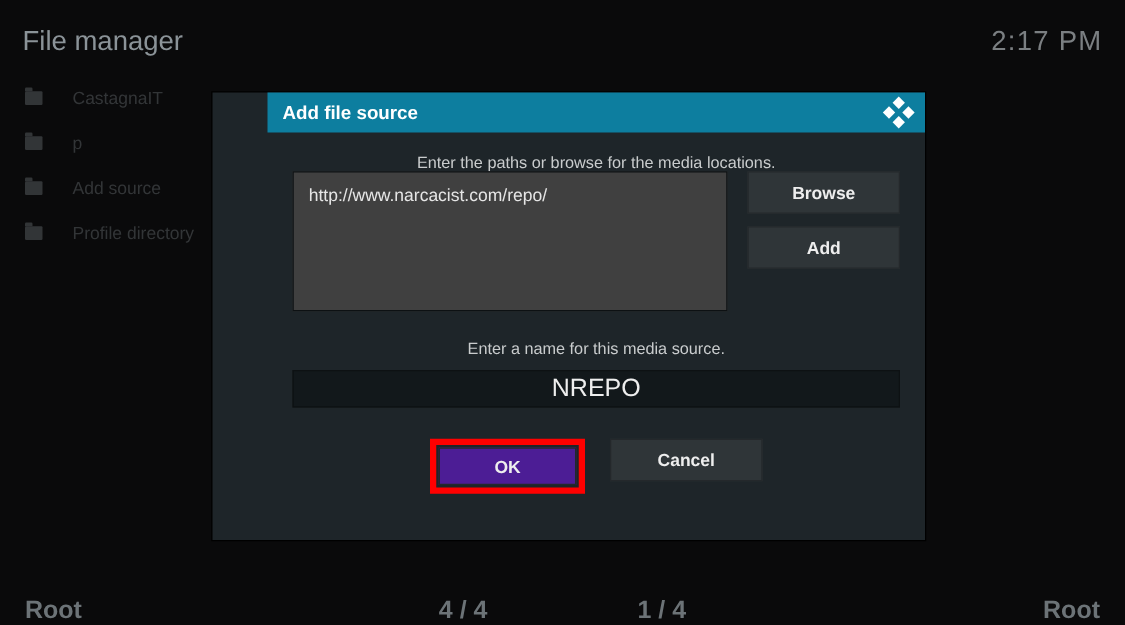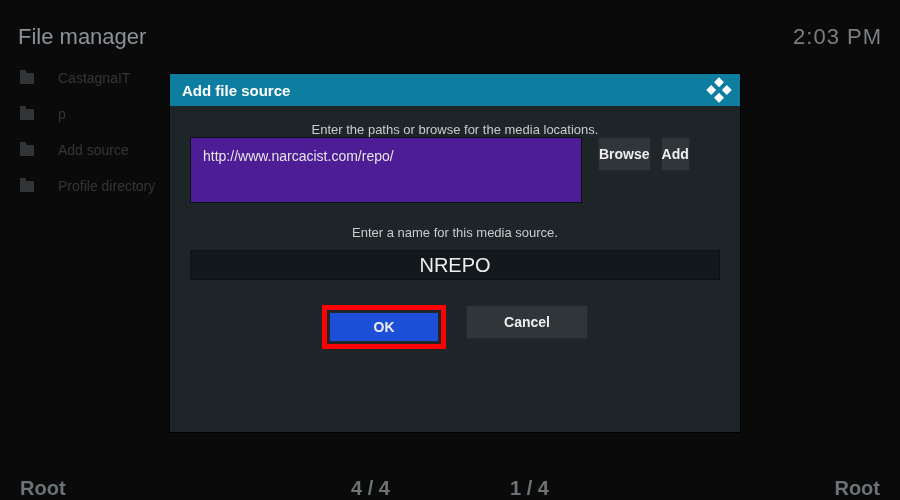--- a/index.html
+++ b/index.html
@@ -5,22 +5,23 @@
   * { box-sizing: border-box; margin: 0; padding: 0; }
   html, body { width: 900px; height: 500px; overflow: hidden; }
   body {
     background: #0a0a0b;
     font-family: Arial, Helvetica, sans-serif;
     color: #ddd;
     position: relative;
   }
   .topbar {
     display: flex; justify-content: space-between; align-items: center;
-    padding: 24px 18px 20px 18px;
+    padding: 8px 18px 20px 18px;
     color: #7b7f82;
+    margin-top: 12px;
   }
   .title { font-size: 22px; color: #8b9398; font-weight: 400; }
   .clock { font-size: 22px; color: #7b7f82; letter-spacing: 1px; }
   .bg-columns {
     position: absolute; top: 50px; left: 0; right: 0; bottom: 30px;
     display: flex;
     opacity: 0.6;
   }
   .col { flex: 1; padding: 10px 0 0 0; }
   .col.left { flex: 0 0 220px; }
@@ -36,60 +37,61 @@
     display: flex; justify-content: space-between; align-items: flex-end;
     padding: 0 20px; color: #6c7377; font-size: 20px; font-weight: 600;
   }
   .bb-center { display:flex; gap: 120px; }
 
   
   .dialog {
     position: absolute; left: 170px; top: 74px; width: 570px; height: 358px;
     background: #1e2529; color: #fff;
     box-shadow: 0 0 0 1px #000;
+    padding-left: 44px;
   }
   .dlg-title {
     height: 32px; background: #0d7e9f; display: flex; align-items: center;
     justify-content: space-between; padding: 0 12px; font-size: 15px; font-weight: 600;
   }
   .kodi-icon { position: relative; width: 18px; height: 18px; transform: rotate(45deg); }
   .kodi-icon span { position: absolute; background: #fff; width: 7px; height: 7px; }
   .ki1 { top: 0; left: 0; } .ki2 { top: 0; right: 0; } .ki3 { bottom: 0; left: 0; } .ki4 { bottom: 0; right: 0; }
 
   .dlg-body { padding: 16px 20px; }
   .hint { text-align: center; color: #c9cccd; font-size: 13px; }
   .row1 { display: flex; gap: 16px; }
   .path-box {
-    flex: 1; height: 66px; background: #4c1d95; border: 1px solid #0d1113;
+    flex: 1; height: 112px; background: #404040; border: 1px solid #0d1113;
     padding: 10px 12px; color: #e6e6e6; font-size: 14px;
   }
-  .btn-col { width: 122px; display: flex; gap: 10px; text-align: right; }
+  .btn-col { width: 122px; display: flex; flex-direction: column; gap: 10px; text-align: right; }
   .btn {
     height: 34px; background: #2f3538; border: 1px solid #24282b;
     display: flex; align-items: center; justify-content: center;
     font-size: 14px; font-weight: 600; color: #eee; cursor: pointer;
   }
   .btn.disabled { color: #6a6f72; }
   .hint2 { text-align: center; color: #c9cccd; font-size: 13px; margin: 22px 0 10px; }
   .name-input {
     width: 100%; height: 30px; background: #12181b; border: 1px solid #0d1113;
     display: flex; align-items:center; justify-content:center;
     color: #eee; font-size: 20px; text-align: right;
   }
   .actions { display:flex; gap: 20px; justify-content: center; margin-top: 25px; }
   .btn.wide { width: 122px; }
   .ok-wrap { border: 5px solid #ff0000; padding: 2px; }
-  .btn.ok { background: #1d4ed8; width: 110px; height: 30px; }
+  .btn.ok { background: #4c1d95; width: 110px; height: 30px; }
 </style>
 </head>
 <body>
 
 <div class="topbar">
   <div class="title">File manager</div>
-  <div class="clock">2:03 PM</div>
+  <div class="clock">2:17 PM</div>
 </div>
 
 <div class="bg-columns">
   <div class="col left">
     <div class="side-item">
       <span class="folder-icon"></span>
       <span>CastagnaIT</span>
     </div>
     <div class="side-item">
       <span class="folder-icon"></span>

